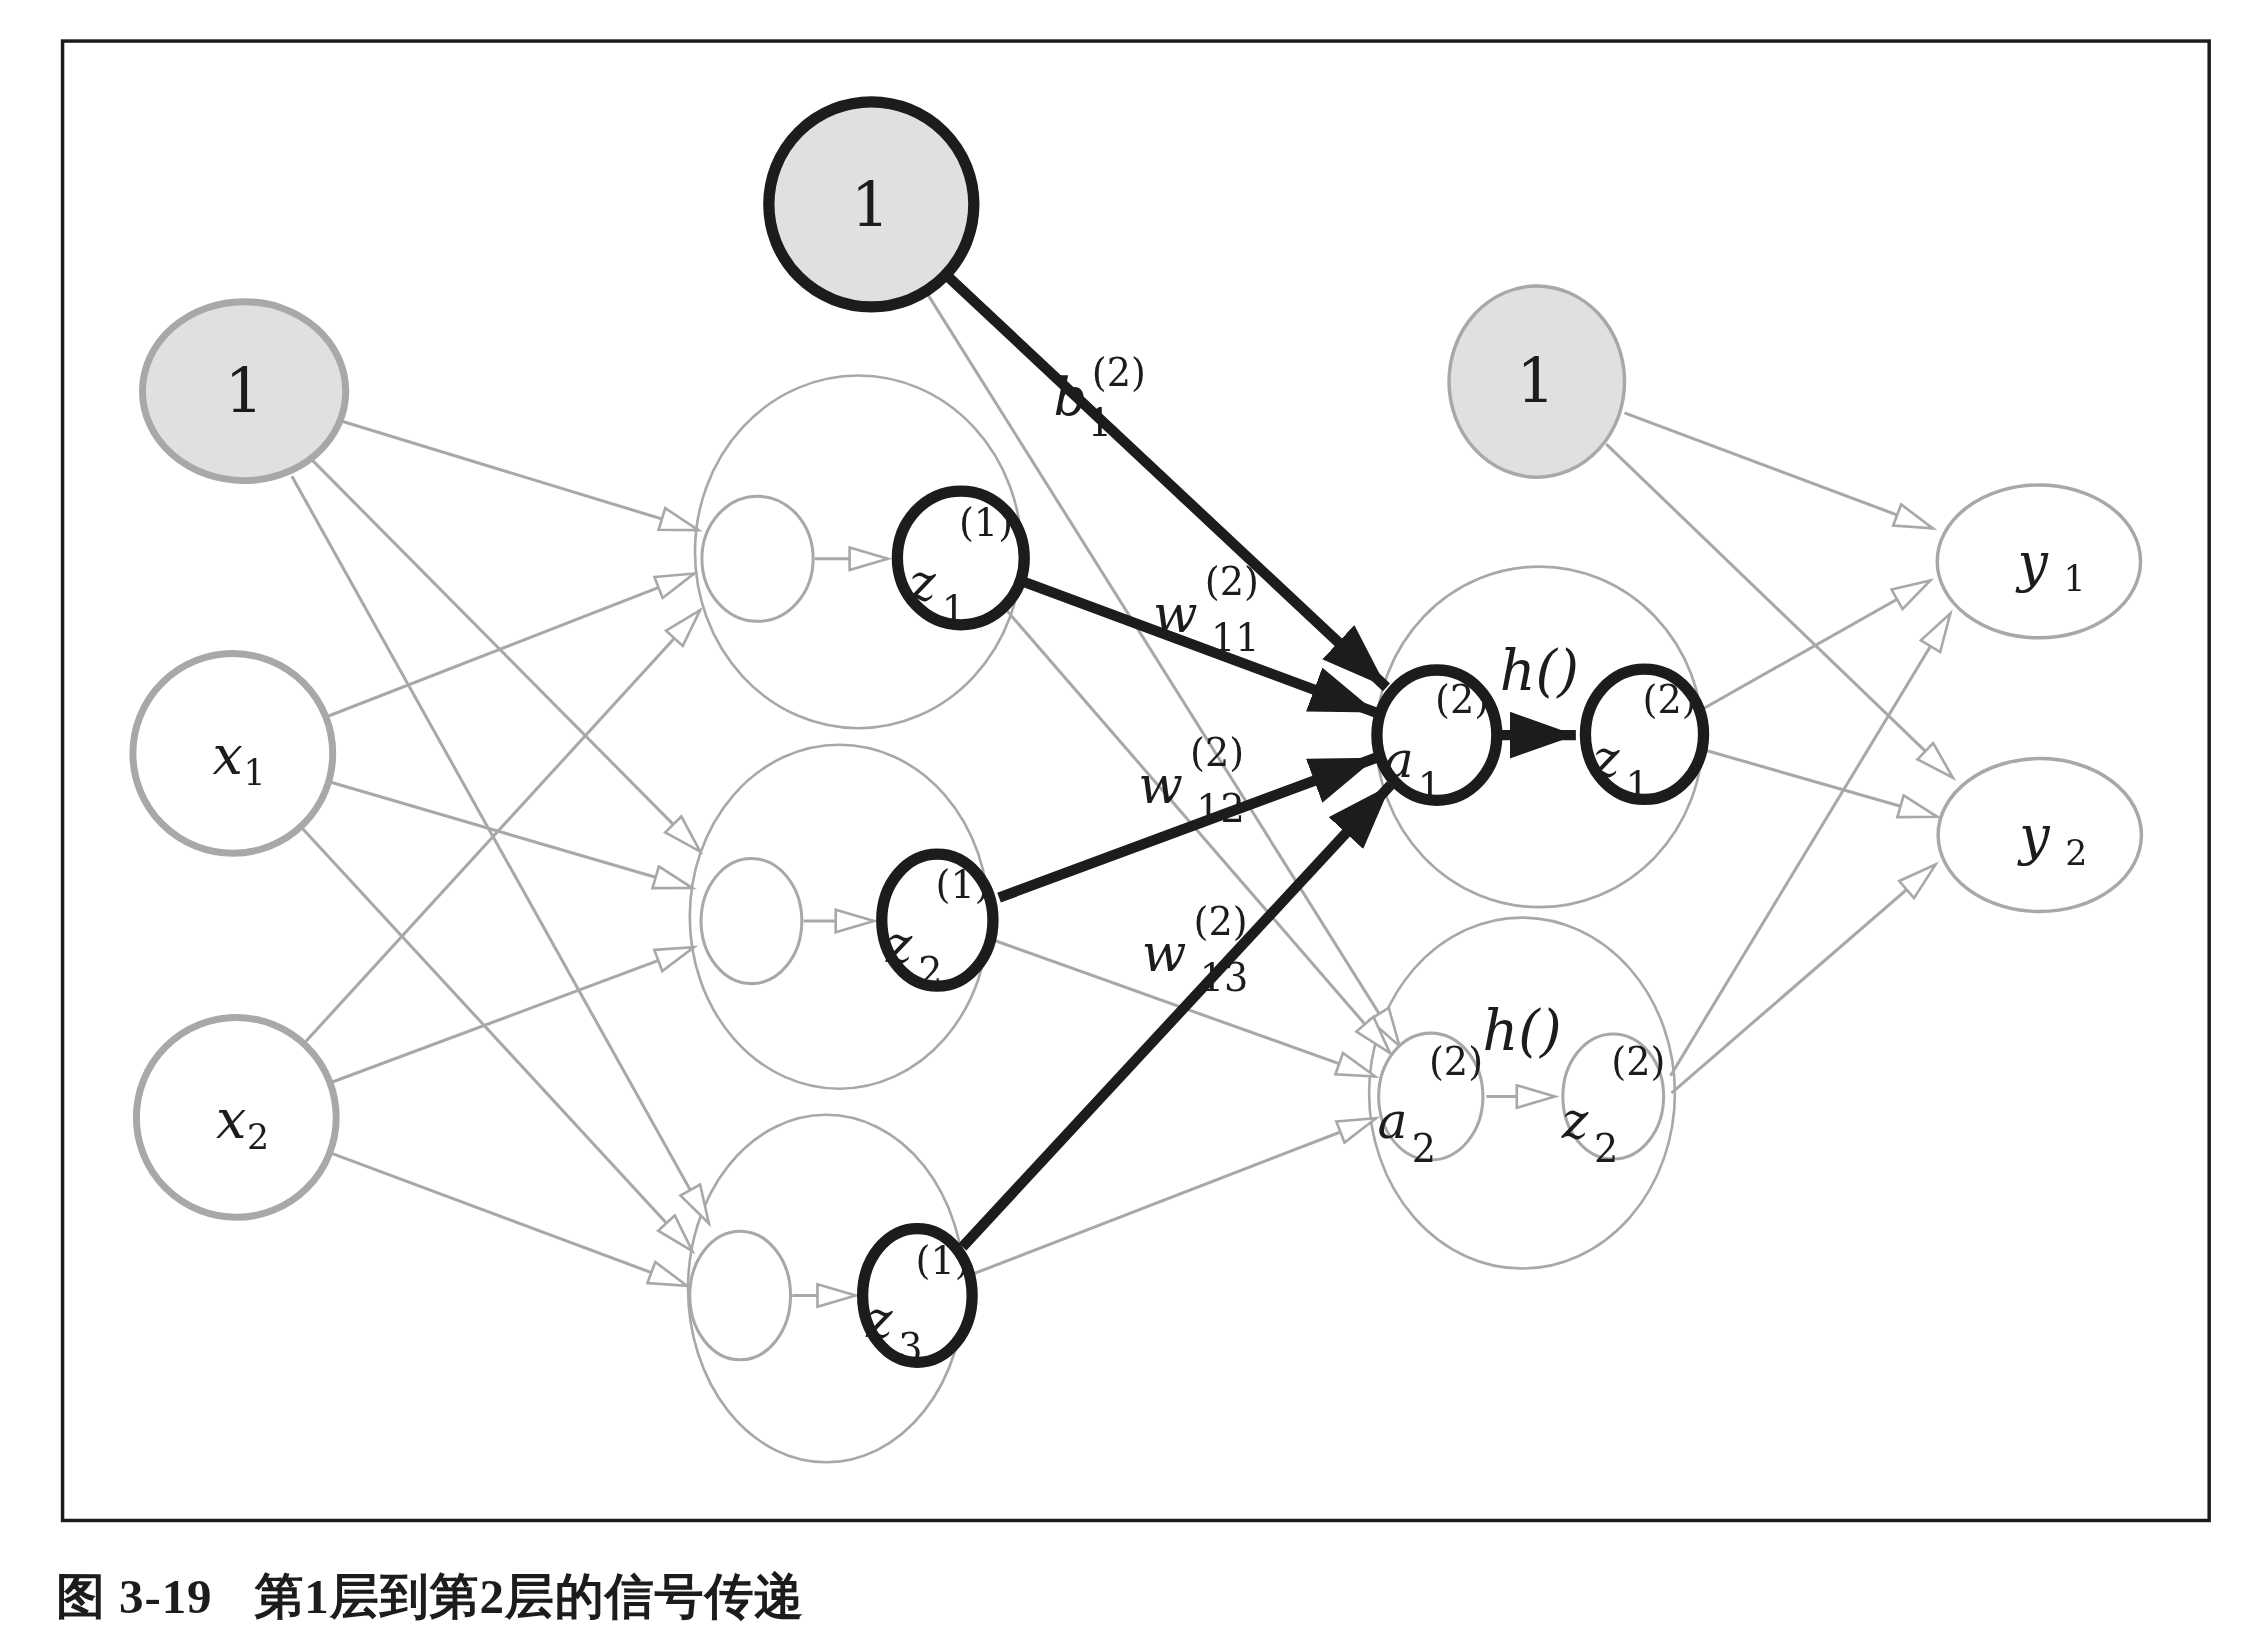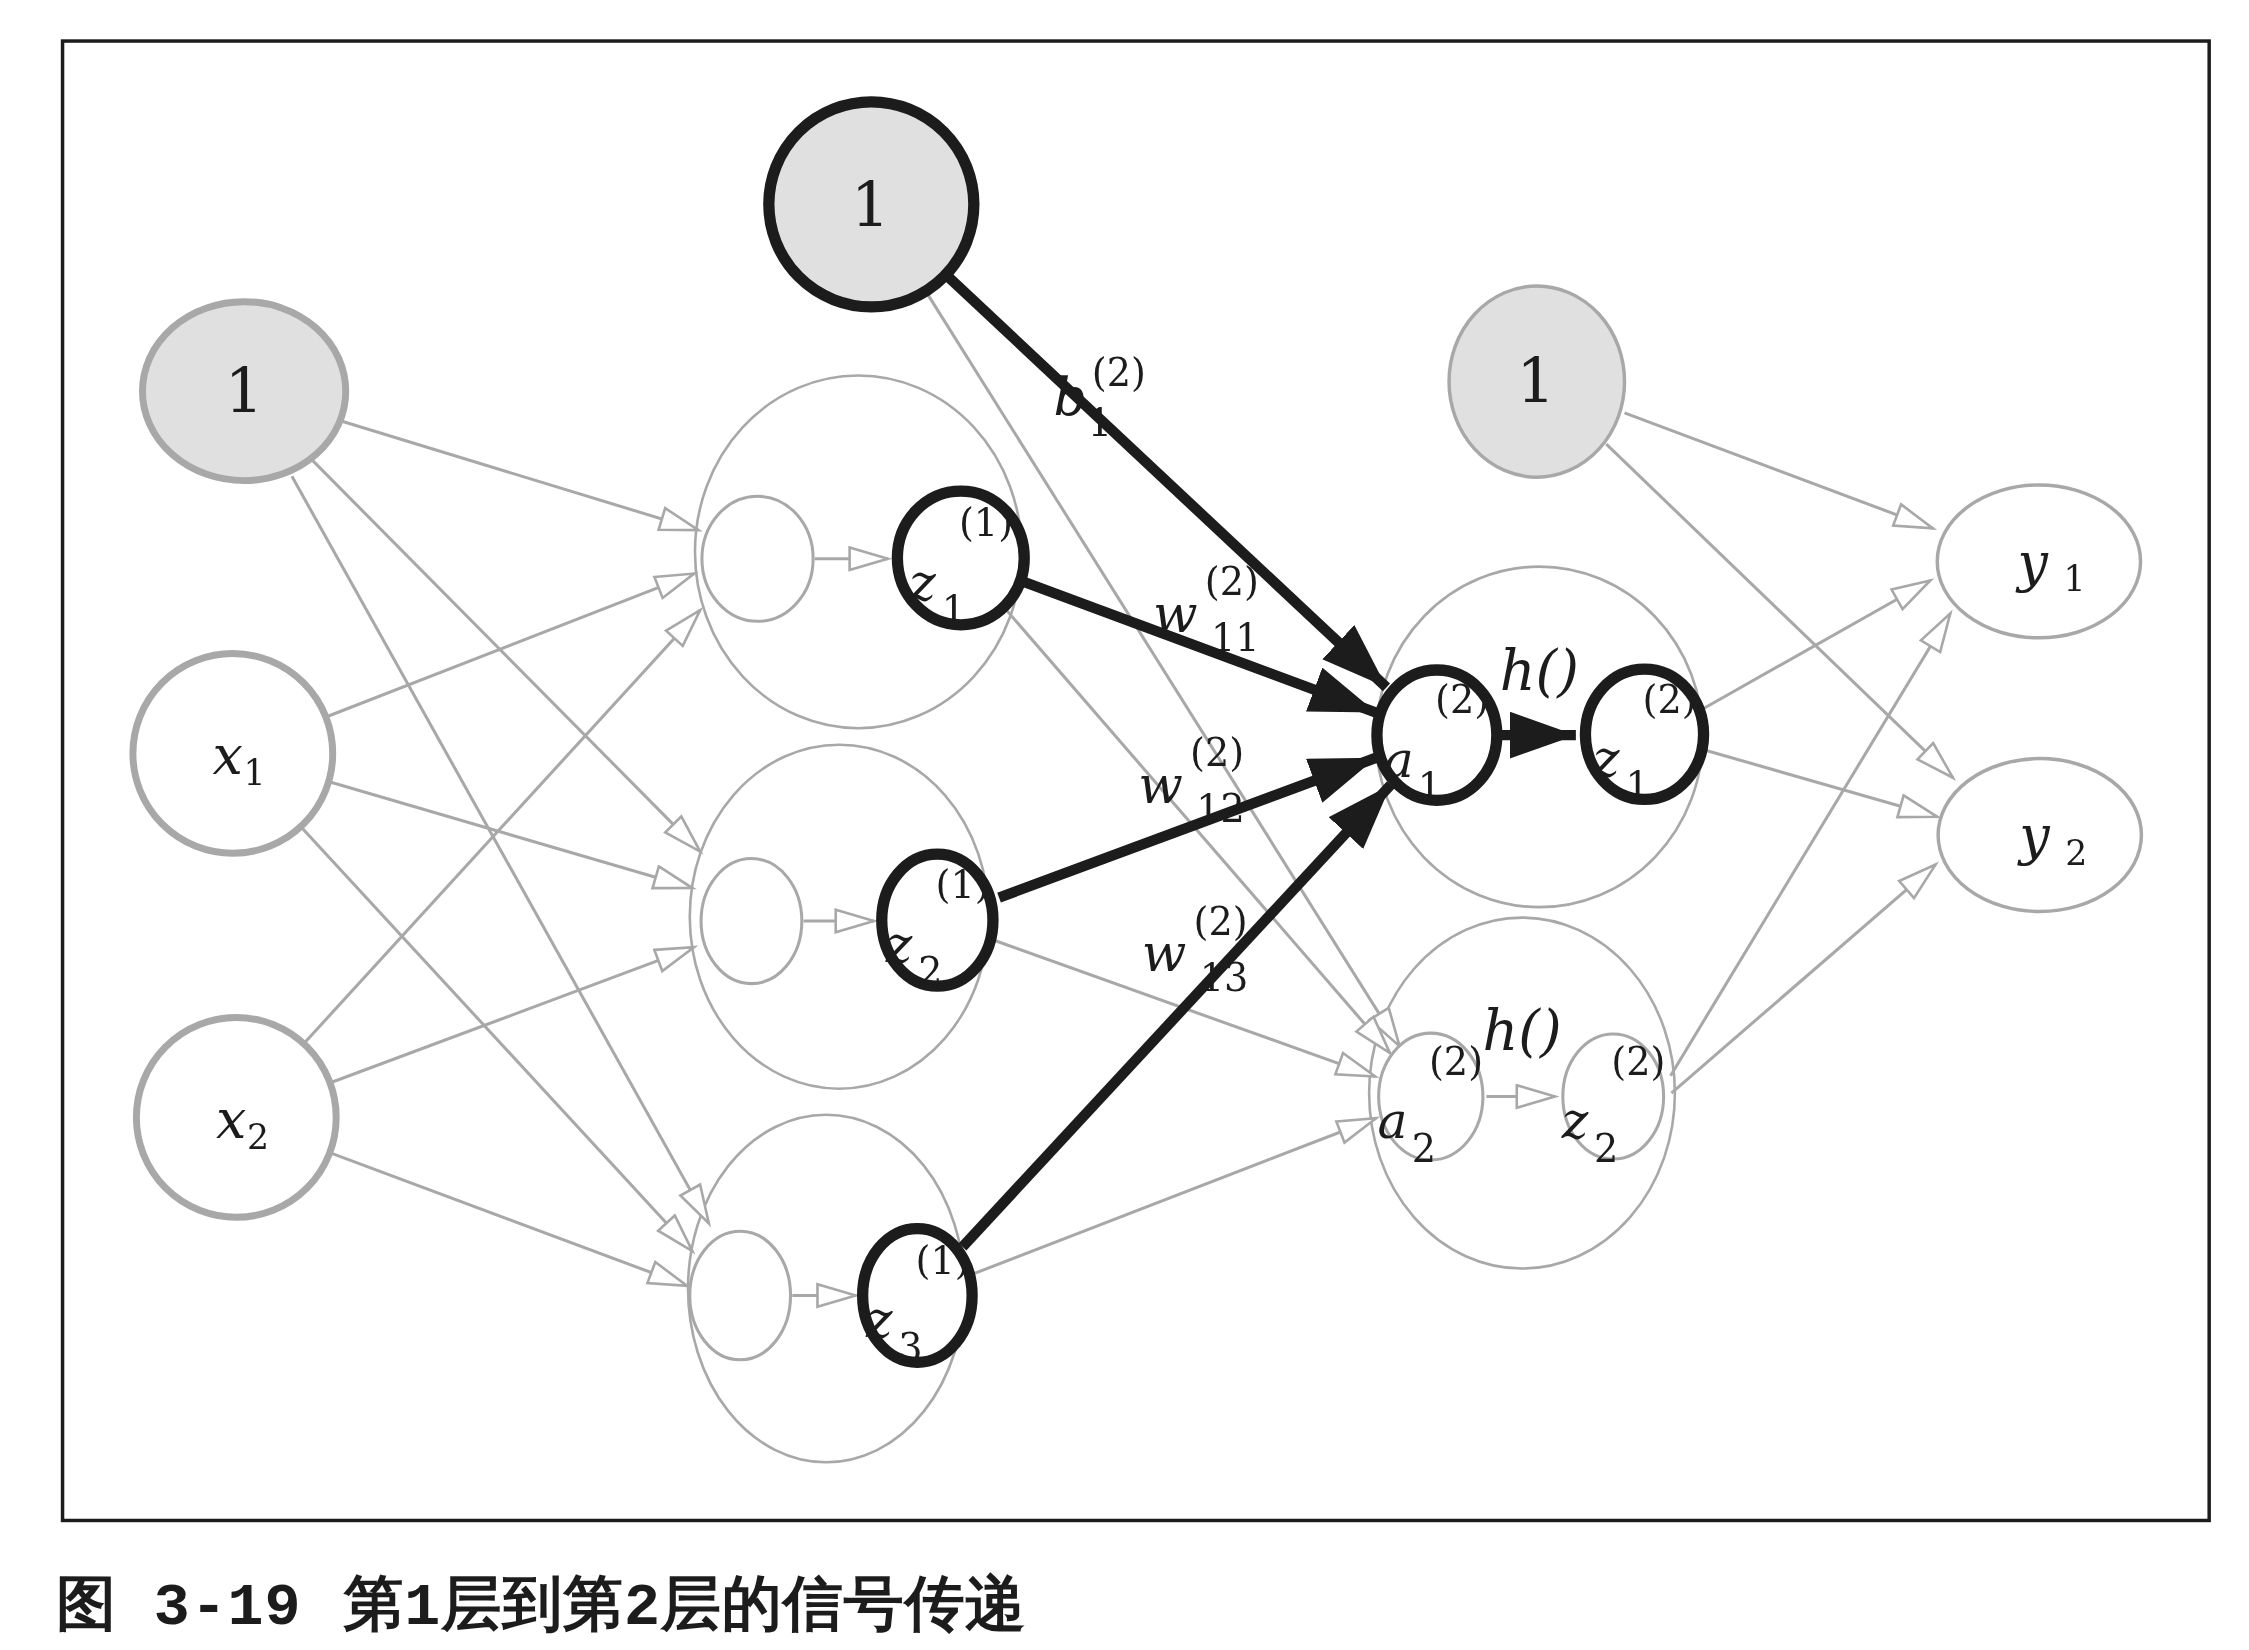--- a/index.html
+++ b/index.html
@@ -22,23 +22,23 @@
   .bnode     { stroke:#1c1c1c; stroke-width:13;  fill:#ffffff; }
   .ynode     { stroke:#a8a8a8; stroke-width:4;   fill:#ffffff; }
 
   
   text { fill:#1c1c1c; text-anchor:middle; }
   .mi { font-family:"DejaVu Serif", serif; font-style:italic; }
   .mn { font-family:"DejaVu Serif", serif; font-style:normal; }
   .f70{font-size:70px}.f64{font-size:64px}.f62{font-size:62px}
   .f60{font-size:60px}.f58{font-size:58px}.f44{font-size:44px}.f40{font-size:40px}
 
-  #caption { position:absolute; left:56px; top:1564px; font-size:60px; font-weight:700;
+  #caption { position:absolute; left:56px; top:1564px; font-size:49px; font-weight:700;
              color:#1c1c1c; letter-spacing:0.9px; white-space:nowrap;
-             font-family:Liberation Mono, monospace; }
+             font-family:Liberation Serif, serif; }
   #caption .cap-text { margin-left:42px; }
 </style>
 </head>
 <body>
 
 <div id="page">
 <svg width="2250" height="1651" viewBox="0 0 2590 1900">
   <defs>
     <marker id="mOpen" markerUnits="userSpaceOnUse" markerWidth="54" markerHeight="34" refX="46" refY="15" orient="auto">
       <path d="M2,2 L46,15 L2,28 Z" fill="#ffffff" stroke="#a8a8a8" stroke-width="3"></path>

